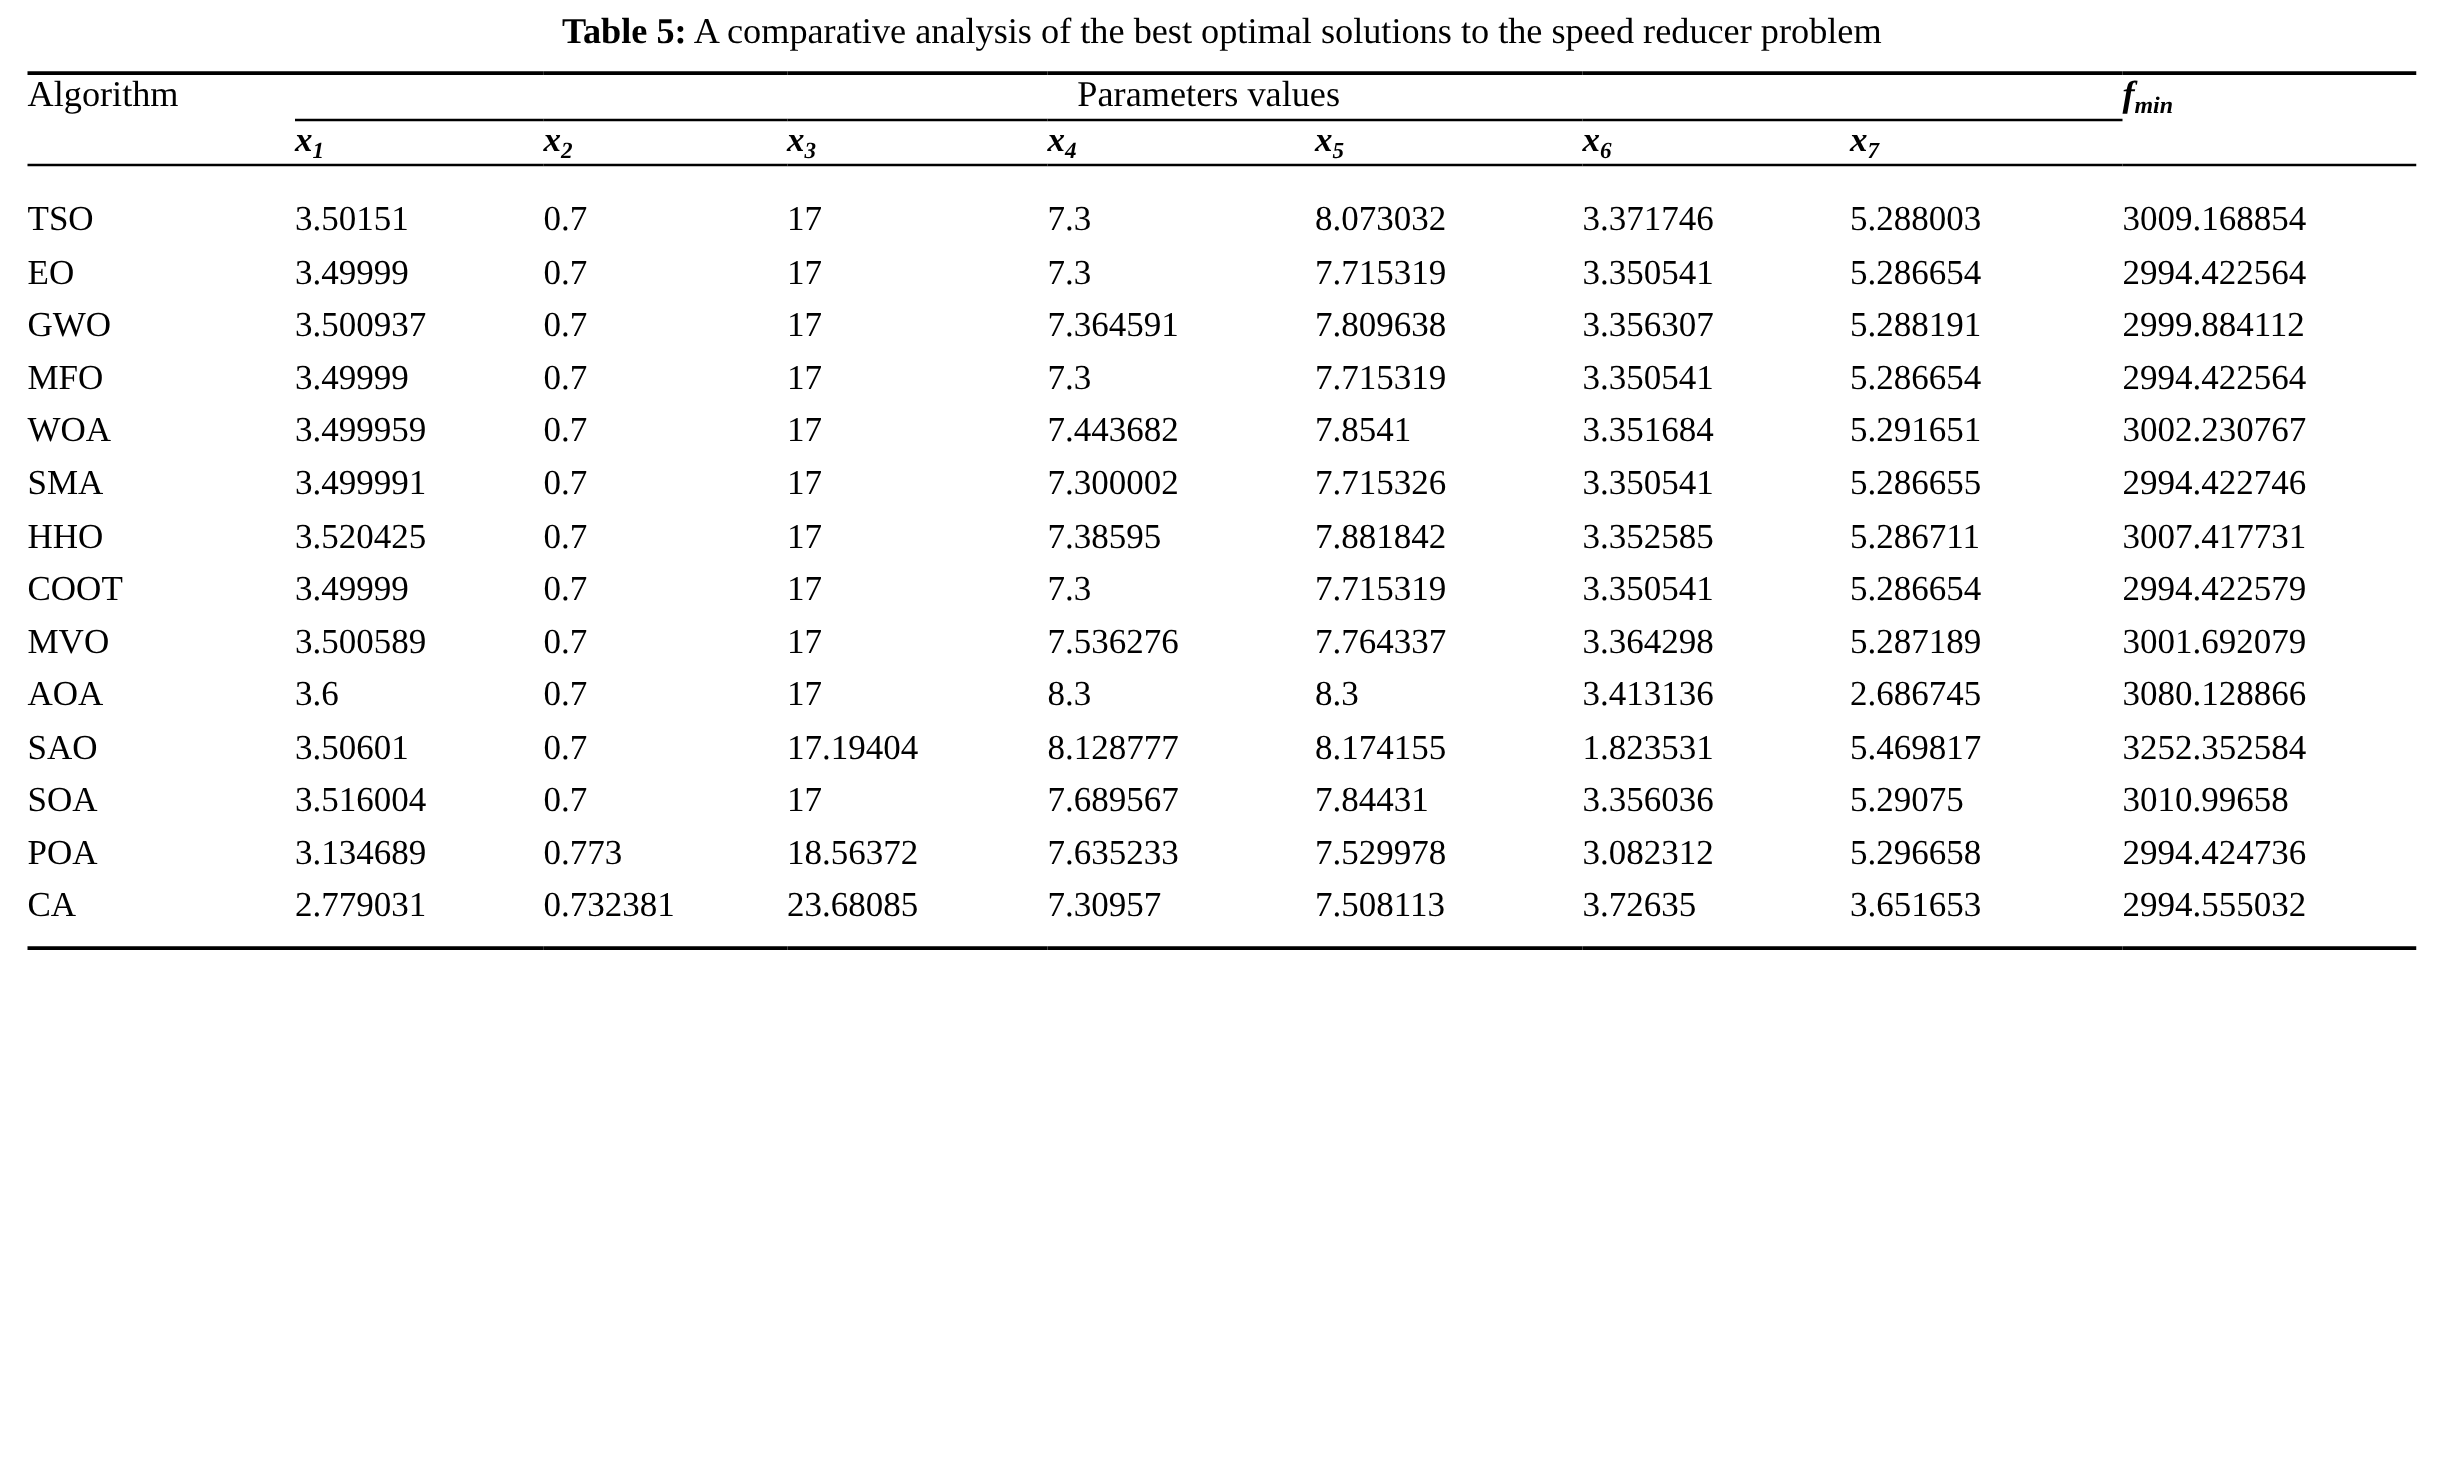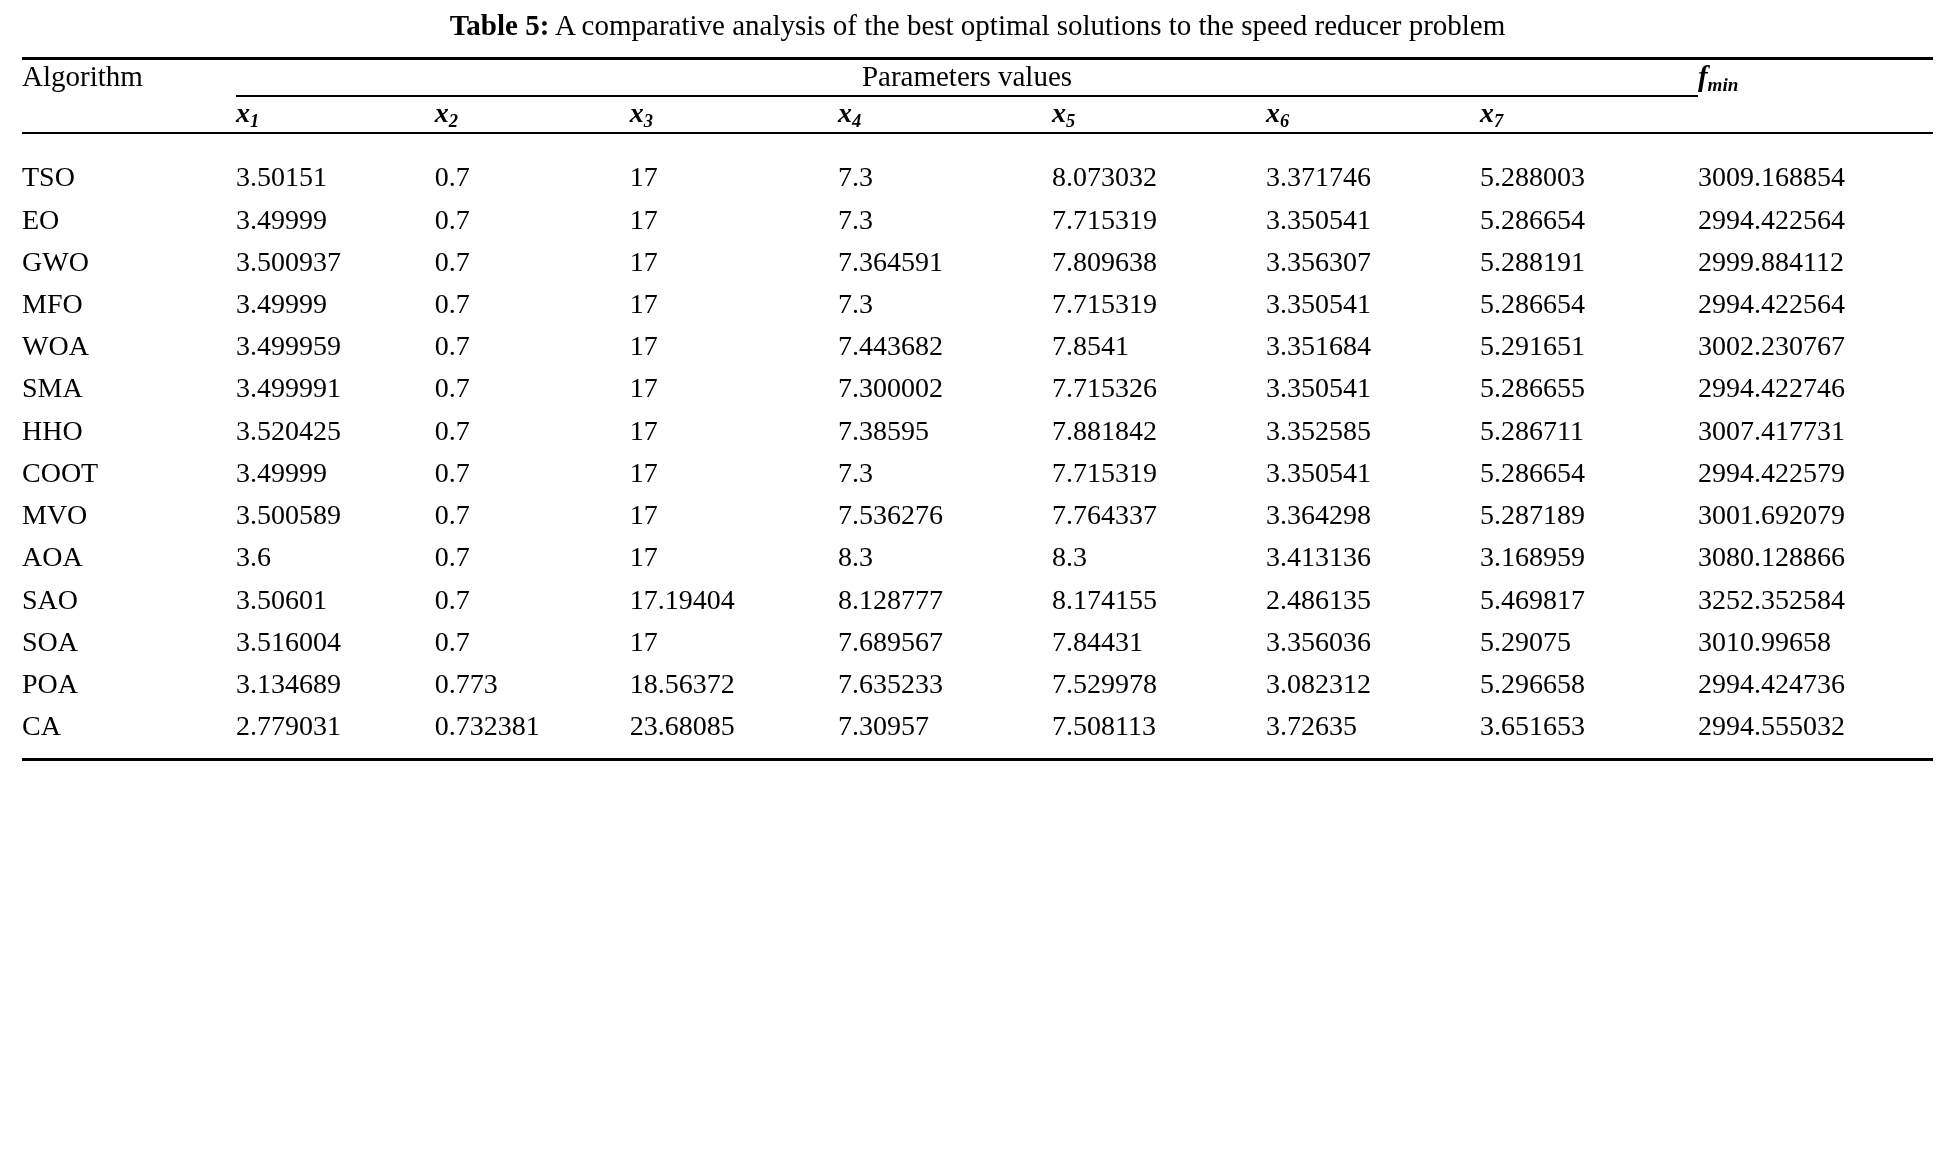--- a/index.html
+++ b/index.html
@@ -292,31 +292,31 @@
           <td>3001.692079</td>
         </tr>
         <tr>
           <td>AOA</td>
           <td>3.6</td>
           <td>0.7</td>
           <td>17</td>
           <td>8.3</td>
           <td>8.3</td>
           <td>3.413136</td>
-          <td>3.168959</td>
+          <td>2.686745</td>
           <td>3080.128866</td>
         </tr>
         <tr>
           <td>SAO</td>
           <td>3.50601</td>
           <td>0.7</td>
           <td>17.19404</td>
           <td>8.128777</td>
           <td>8.174155</td>
-          <td>2.486135</td>
+          <td>1.823531</td>
           <td>5.469817</td>
           <td>3252.352584</td>
         </tr>
         <tr>
           <td>SOA</td>
           <td>3.516004</td>
           <td>0.7</td>
           <td>17</td>
           <td>7.689567</td>
           <td>7.84431</td>

